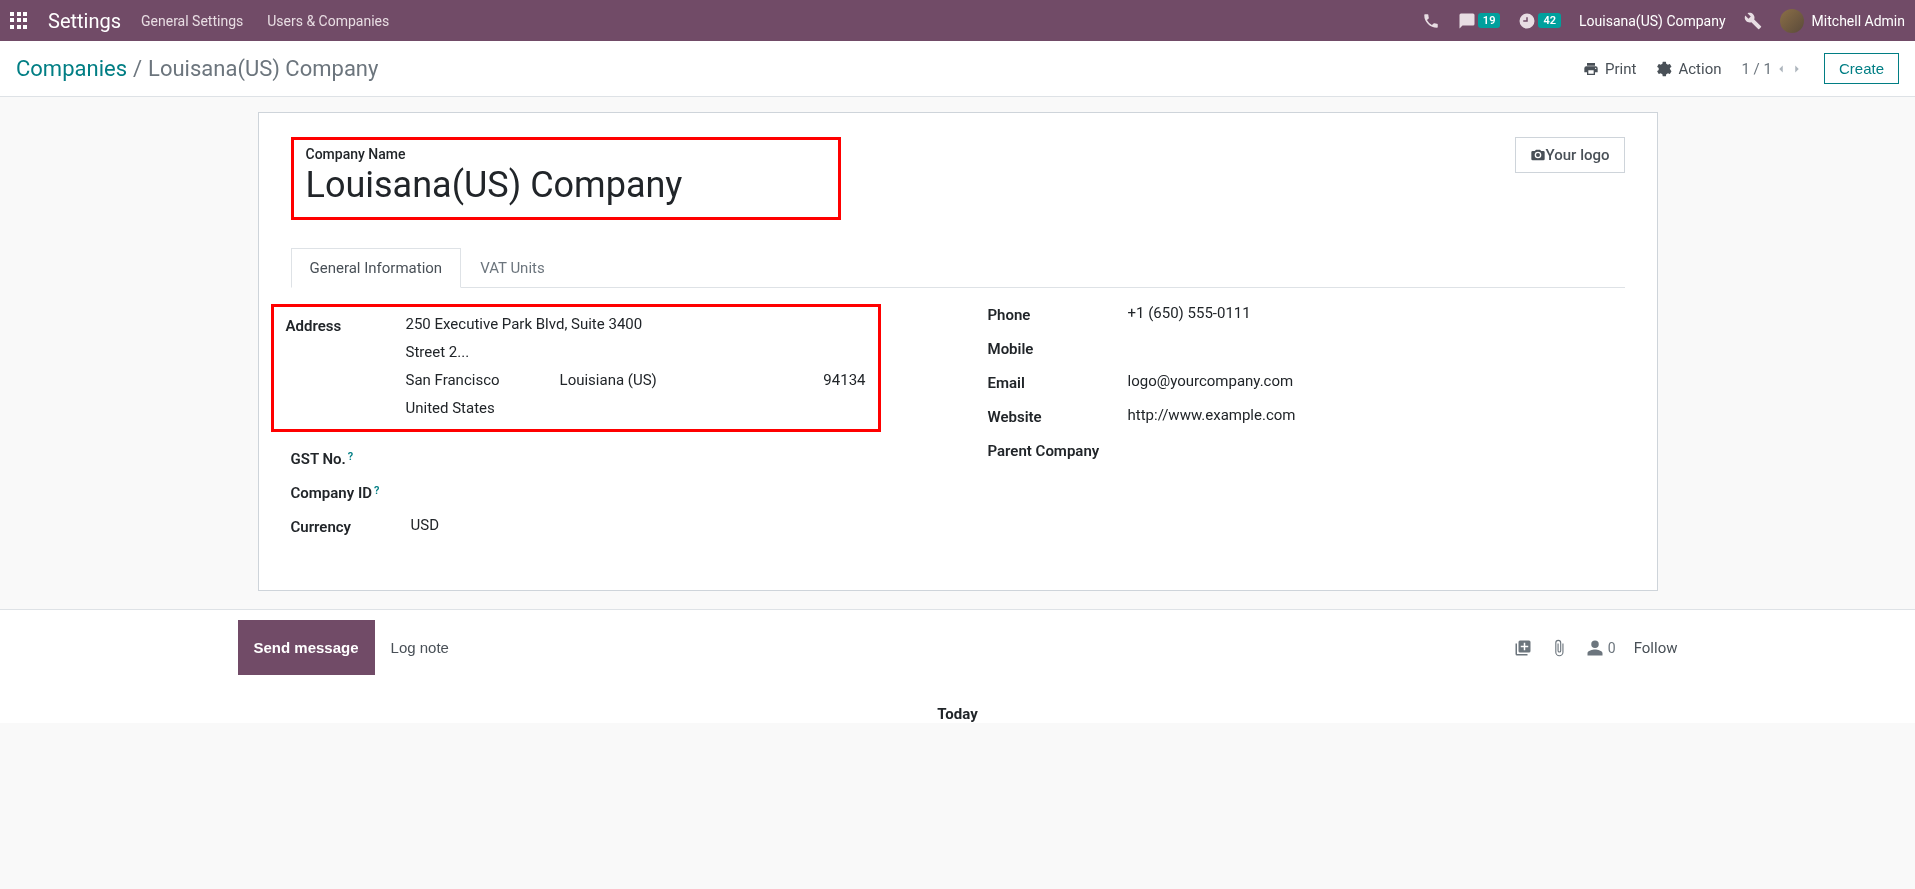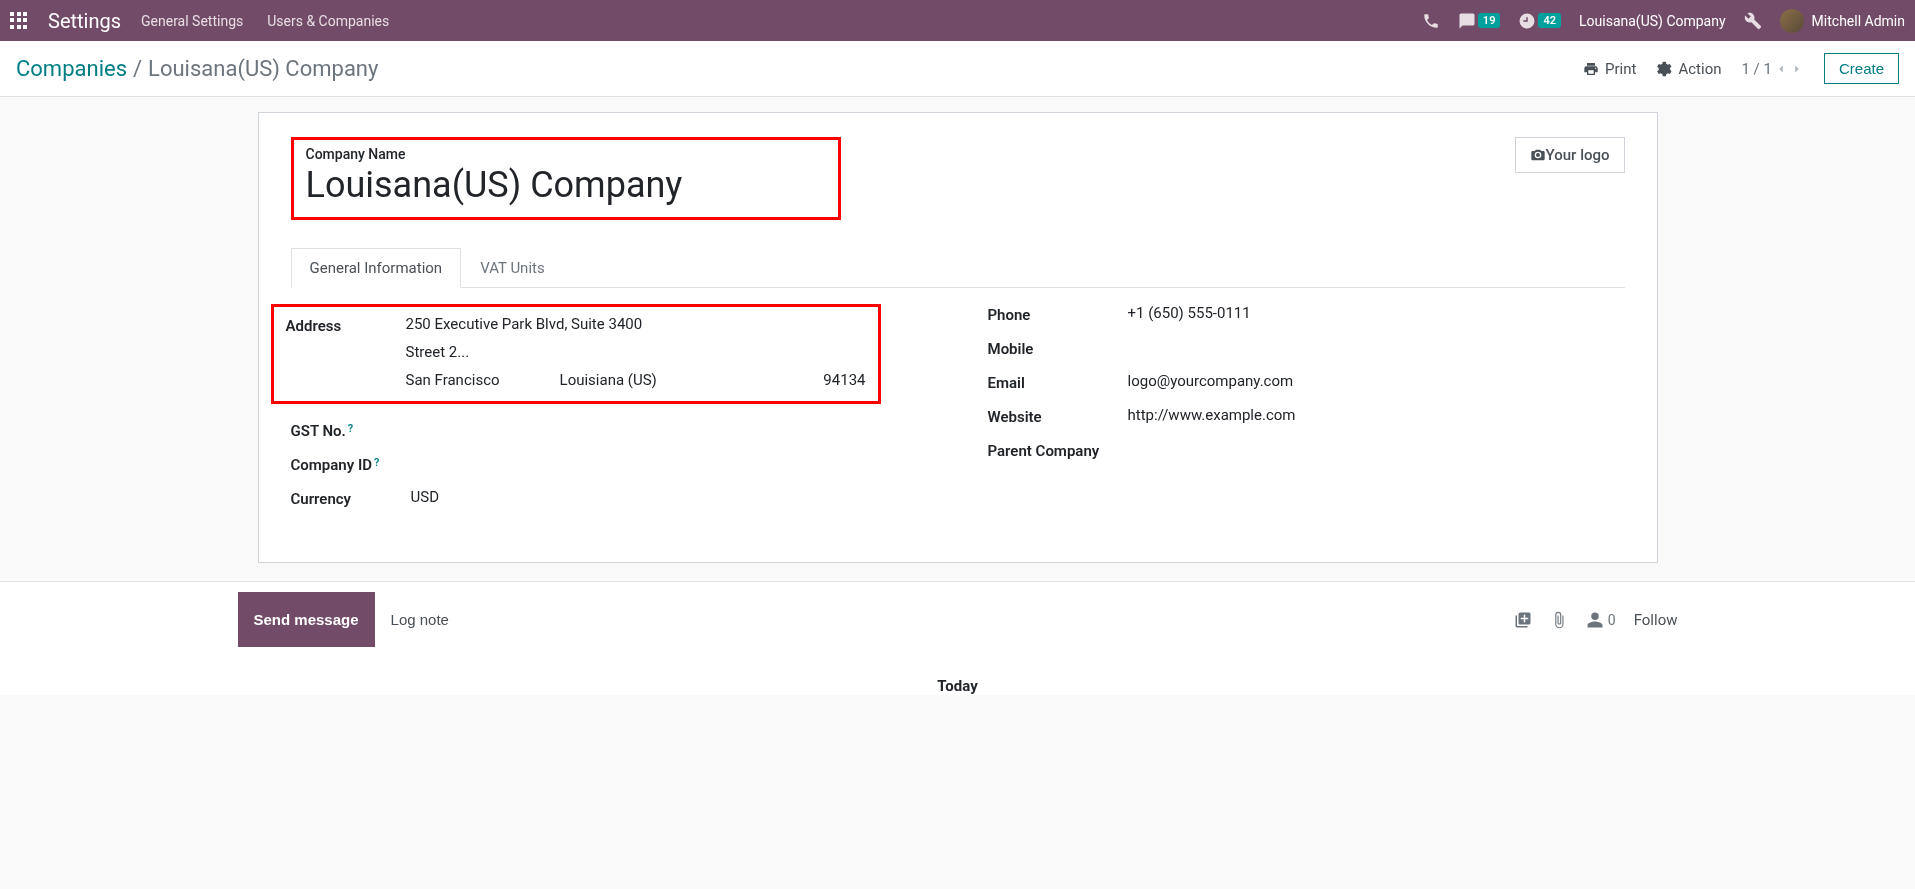--- a/index.html
+++ b/index.html
@@ -184,20 +184,21 @@
           <div class="field-row" style="margin-bottom:0;">
             <div class="field-label">Address</div>
             <div class="field-value address-lines">
               <div>250 Executive Park Blvd, Suite 3400</div>
               <div class="placeholder">Street 2...</div>
               <div class="city-state-zip">
                 <div>San Francisco</div>
                 <div>Louisiana (US)</div>
                 <div style="margin-left:auto;">94134</div>
               </div>
+              <div>United States</div>
             </div>
           </div>
         </div>
 
         <div class="field-row" style="margin-top:16px;">
           <div class="field-label">
             <span>GST No.</span><sup class="help-icon">?</sup>
           </div>
           <div class="field-value"></div>
         </div>

